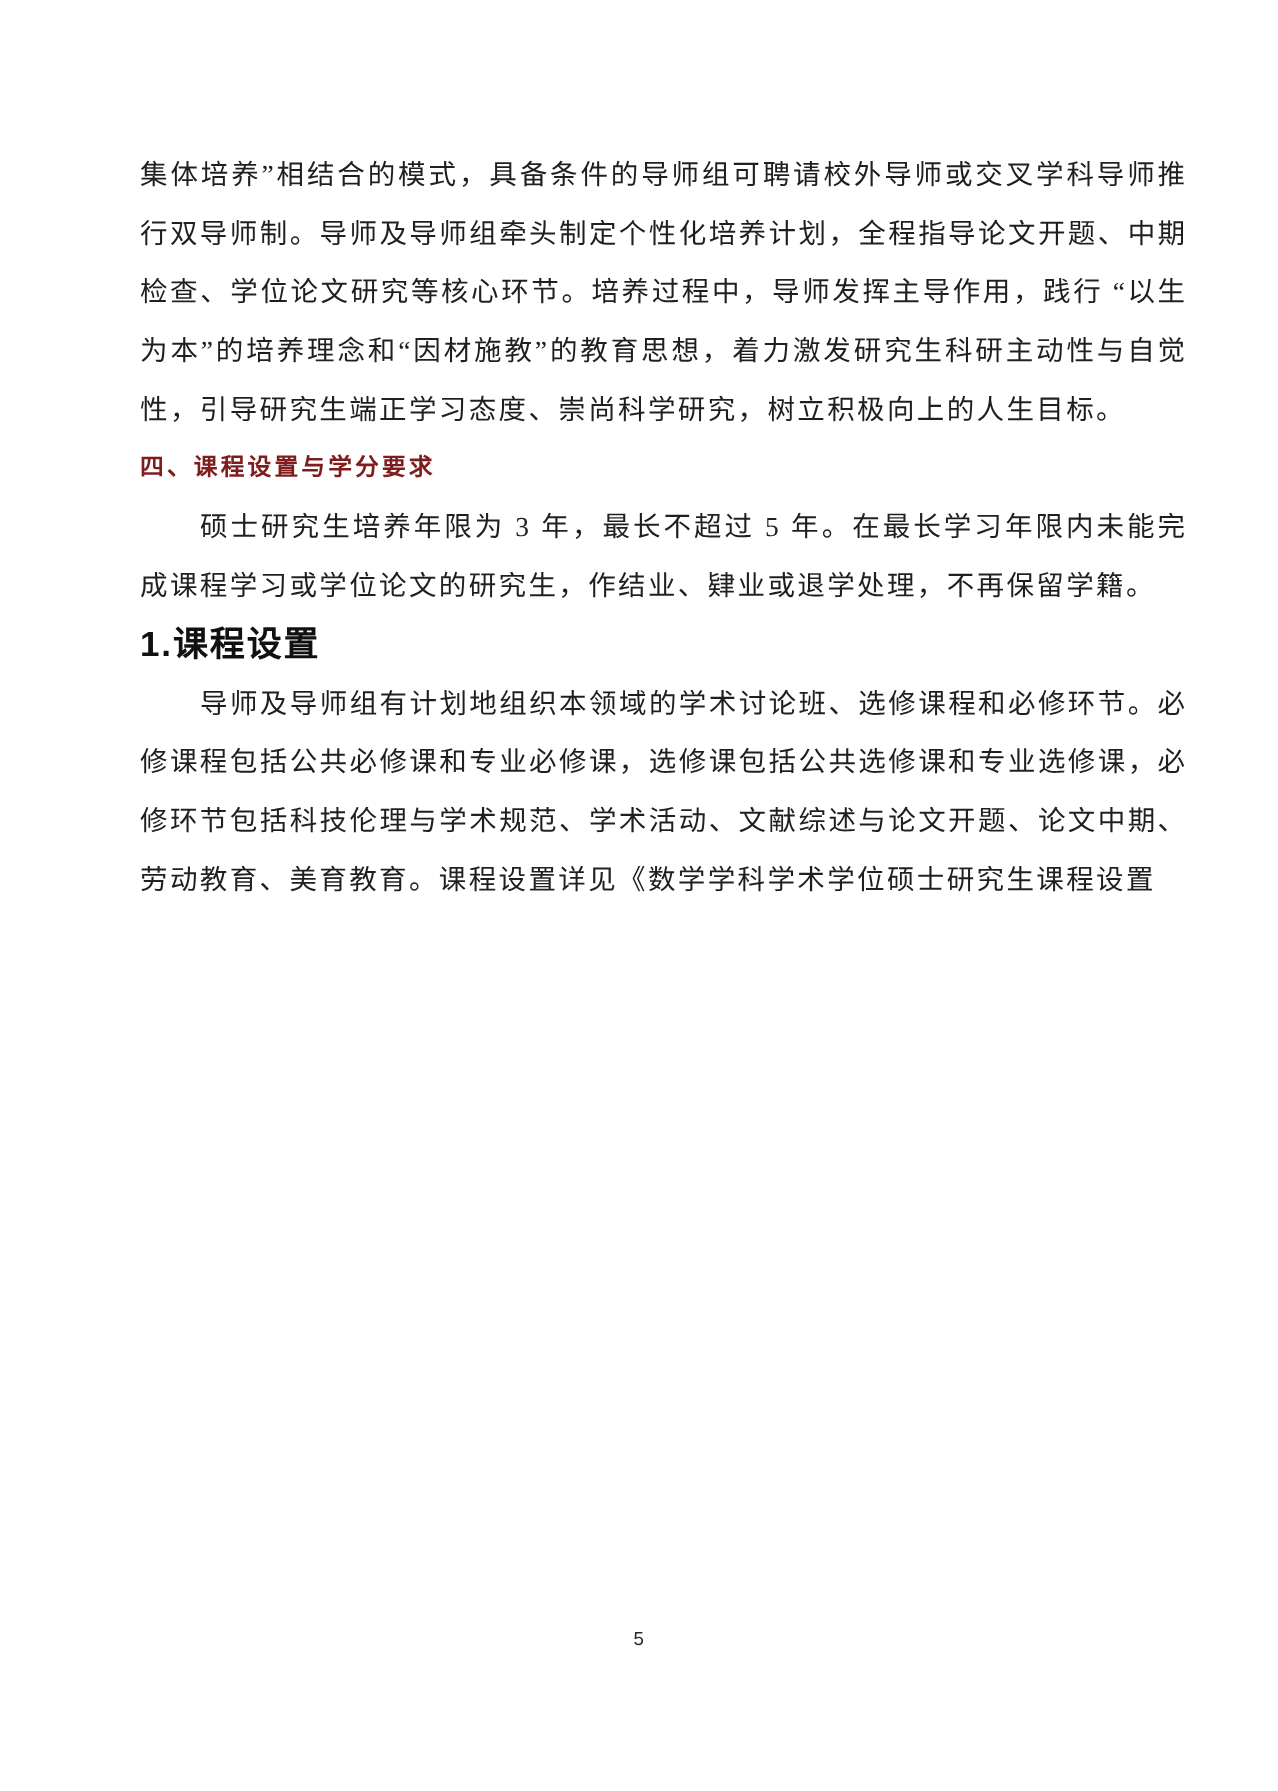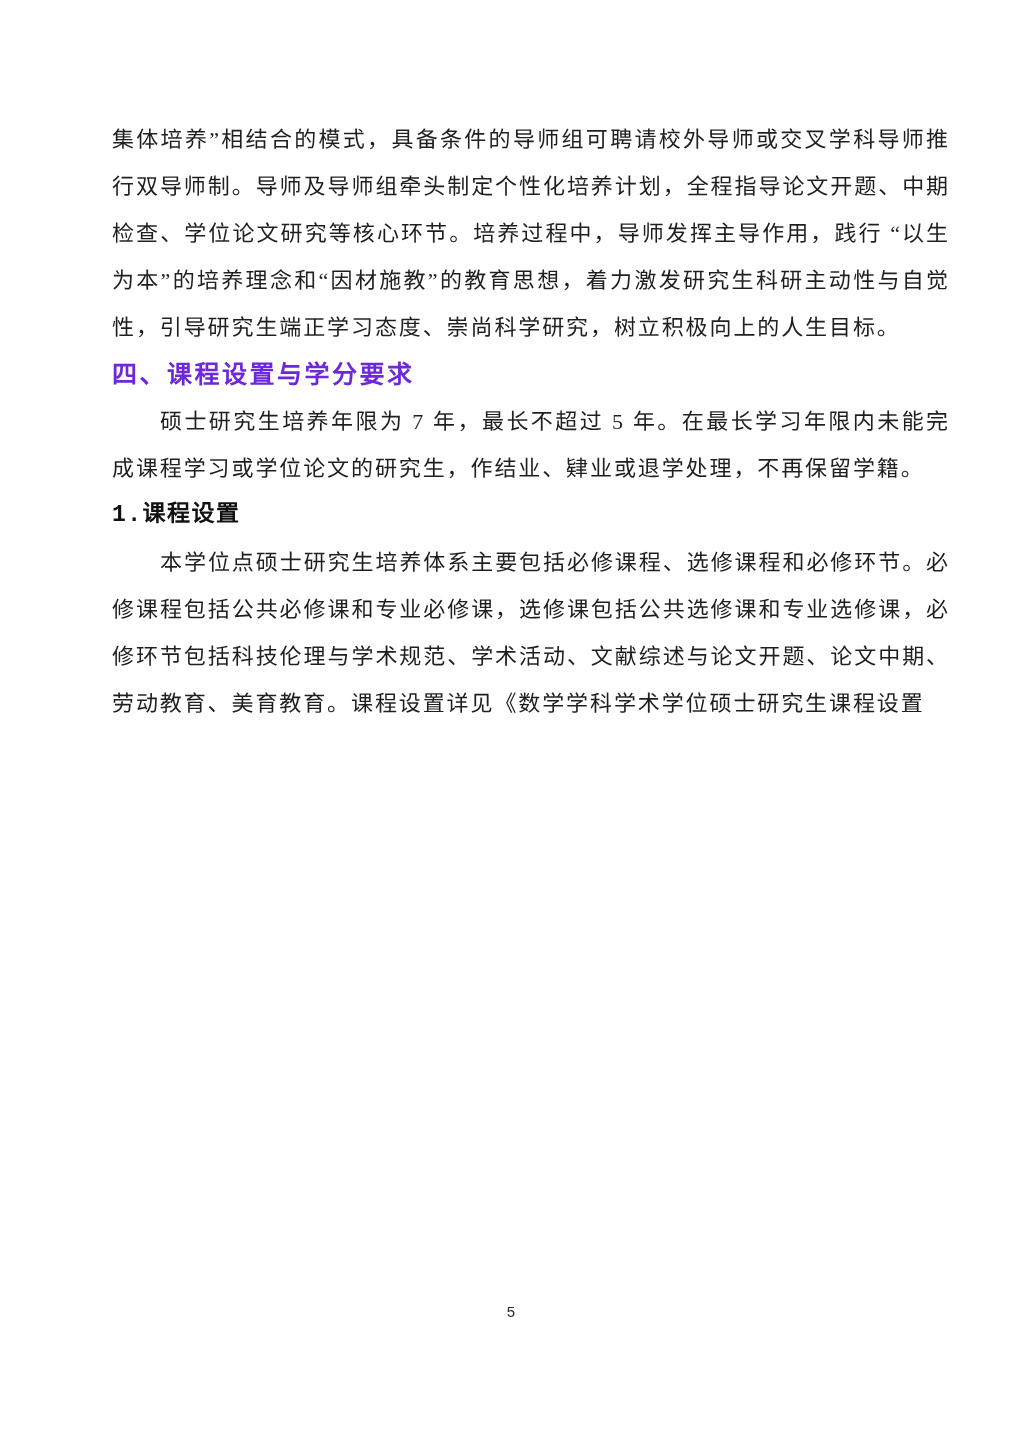--- a/index.html
+++ b/index.html
@@ -29,31 +29,31 @@
     color: #1f1f1f;
     text-align: justify;
     text-justify: inter-character;
   }
   .para.indent {
     text-indent: 48px;
   }
   .heading-hei {
     margin: 0;
     font-family: "Liberation Sans", "DejaVu Sans", sans-serif;
-    font-size: 25px;
+    font-size: 19px;
     font-weight: bold;
     line-height: 47px;
     letter-spacing: 2.5px;
-    color: #6d28d9;
+    color: #7f1d1d;
     text-align: left;
   }
   .heading-song {
     margin: 0;
-    font-family: Liberation Mono, monospace;
-    font-size: 23px;
+    font-family: Liberation Sans, sans-serif;
+    font-size: 28px;
     font-weight: bold;
     line-height: 47px;
     letter-spacing: 1.5px;
     color: #111111;
     text-align: left;
   }
   .page-number {
     position: absolute;
     top: 1302px;
     left: 0;
@@ -65,18 +65,18 @@
     color: #2a2a2a;
   }
 </style>
 </head>
 <body>
 
 <div class="page">
   <div class="content">
     <p class="para">集体培养”相结合的模式，具备条件的导师组可聘请校外导师或交叉学科导师推行双导师制。导师及导师组牵头制定个性化培养计划，全程指导论文开题、中期检查、学位论文研究等核心环节。培养过程中，导师发挥主导作用，践行 “以生为本”的培养理念和“因材施教”的教育思想，着力激发研究生科研主动性与自觉性，引导研究生端正学习态度、崇尚科学研究，树立积极向上的人生目标。</p>
     <h2 class="heading-hei">四、课程设置与学分要求</h2>
-    <p class="para indent">硕士研究生培养年限为 7 年，最长不超过 5 年。在最长学习年限内未能完成课程学习或学位论文的研究生，作结业、肄业或退学处理，不再保留学籍。</p>
+    <p class="para indent">硕士研究生培养年限为 3 年，最长不超过 5 年。在最长学习年限内未能完成课程学习或学位论文的研究生，作结业、肄业或退学处理，不再保留学籍。</p>
     <h3 class="heading-song">1.课程设置</h3>
-    <p class="para indent">本学位点硕士研究生培养体系主要包括必修课程、选修课程和必修环节。必修课程包括公共必修课和专业必修课，选修课包括公共选修课和专业选修课，必修环节包括科技伦理与学术规范、学术活动、文献综述与论文开题、论文中期、劳动教育、美育教育。课程设置详见《数学学科学术学位硕士研究生课程设置</p>
+    <p class="para indent">导师及导师组有计划地组织本领域的学术讨论班、选修课程和必修环节。必修课程包括公共必修课和专业必修课，选修课包括公共选修课和专业选修课，必修环节包括科技伦理与学术规范、学术活动、文献综述与论文开题、论文中期、劳动教育、美育教育。课程设置详见《数学学科学术学位硕士研究生课程设置</p>
   </div>
   <div class="page-number">5</div>
 </div>
 
 </body></html>

